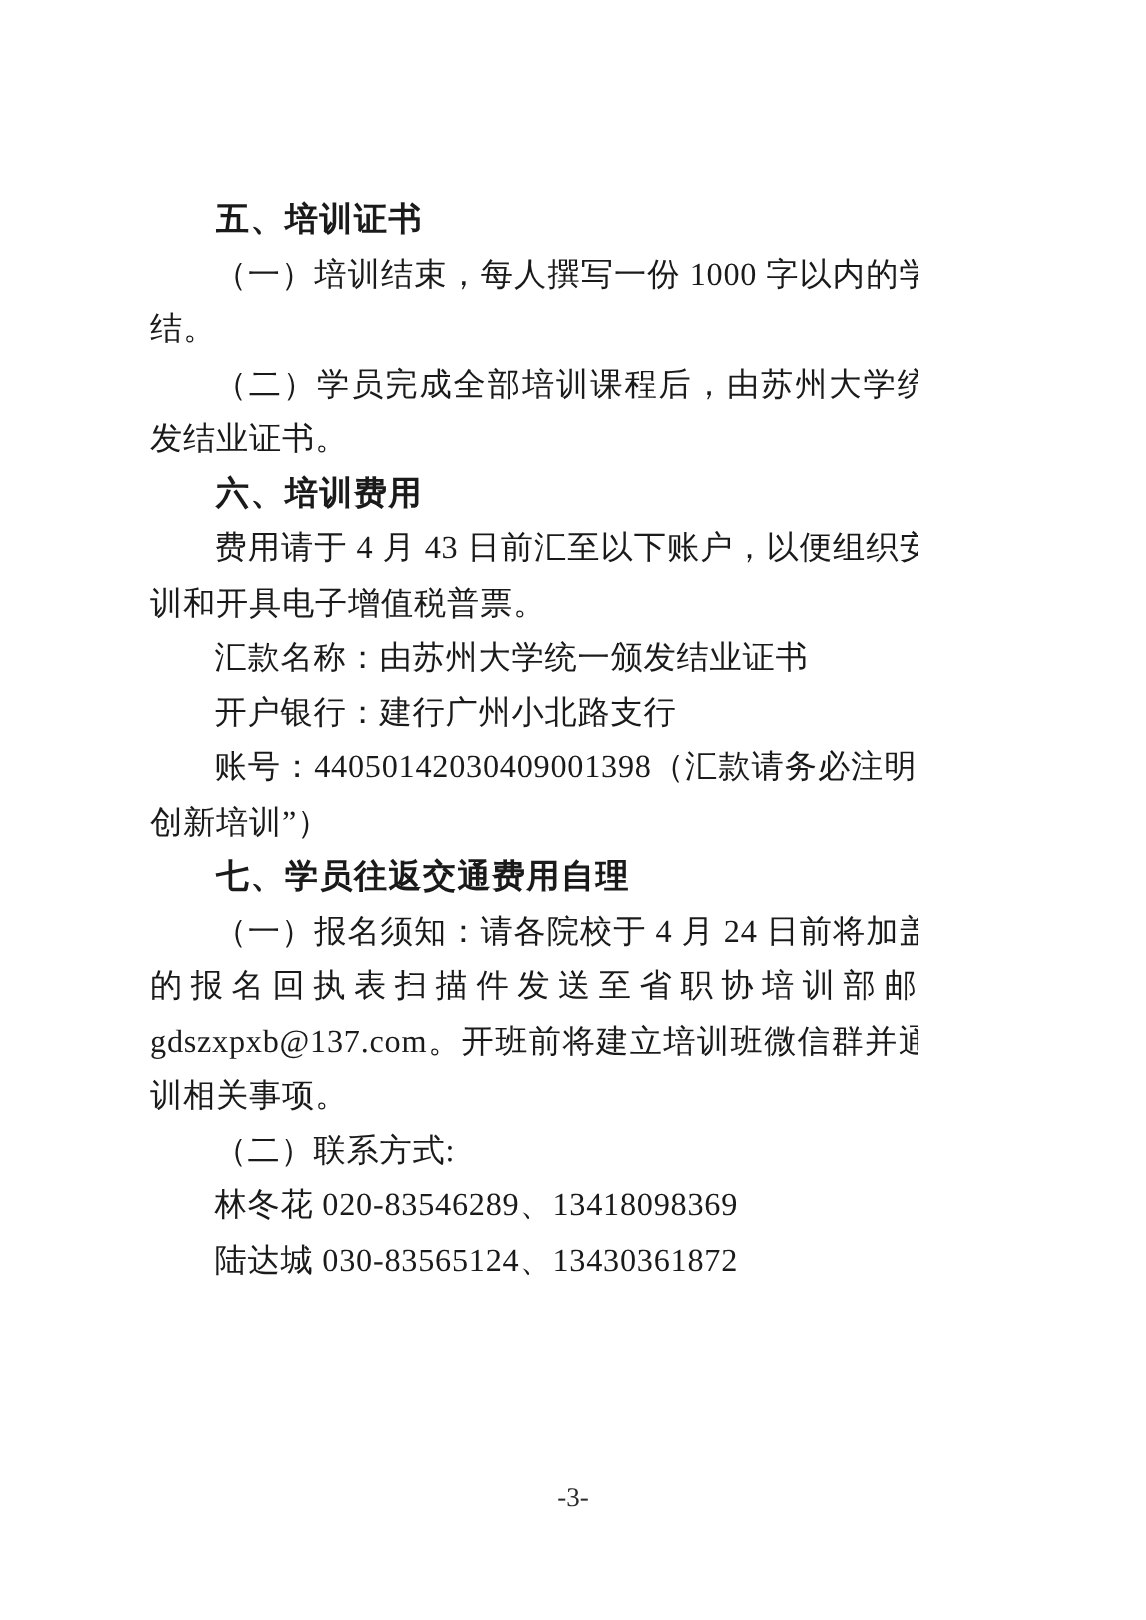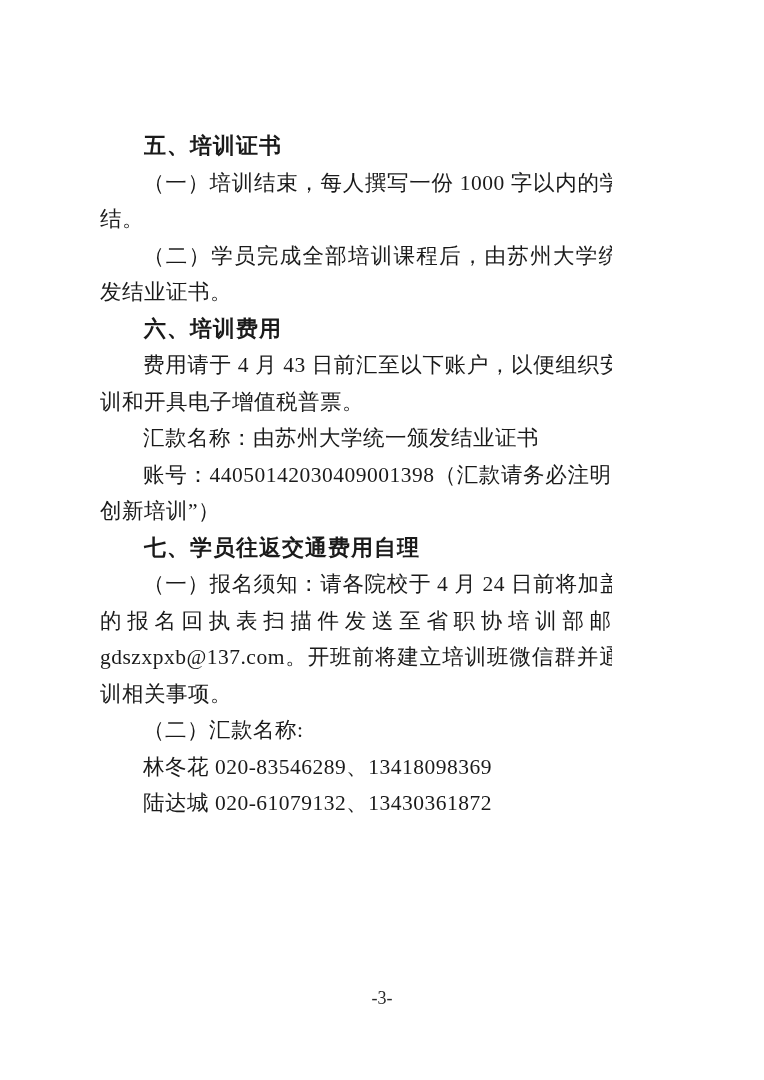--- a/index.html
+++ b/index.html
@@ -57,24 +57,25 @@
 <div class="page">
   <div class="content">
 
     <h2>五、培训证书</h2>
     <p>（一）培训结束，每人撰写一份 1000 字以内的学习总结。</p>
     <p>（二）学员完成全部培训课程后，由苏州大学统一颁发结业证书。</p>
 
     <h2>六、培训费用</h2>
     <p>费用请于 4 月 43 日前汇至以下账户，以便组织安排培训和开具电子增值税普票。</p>
     <p>汇款名称：由苏州大学统一颁发结业证书</p>
+    <p>开户银行：建行广州小北路支行</p>
     <p>账号：44050142030409001398（汇款请务必注明“德育创新培训”）</p>
 
     <h2>七、学员往返交通费用自理</h2>
     <p>（一）报名须知：请各院校于 4 月 24 日前将加盖公章的报名回执表扫描件发送至省职协培训部邮箱：gdszxpxb@137.com。开班前将建立培训班微信群并通知培训相关事项。</p>
-    <p>（二）汇款名称:</p>
+    <p>（二）联系方式:</p>
     <p>林冬花 020-83546289、13418098369</p>
-    <p>陆达城 020-61079132、13430361872</p>
+    <p>陆达城 030-83565124、13430361872</p>
 
   </div>
 
   <div class="footer">-3-</div>
 </div>
 
 </body></html>

